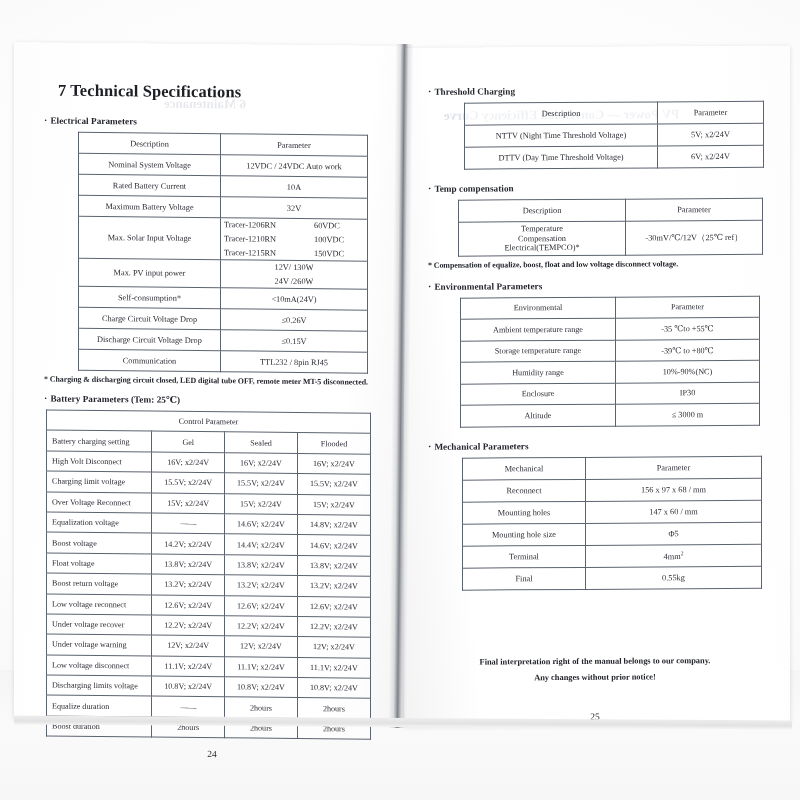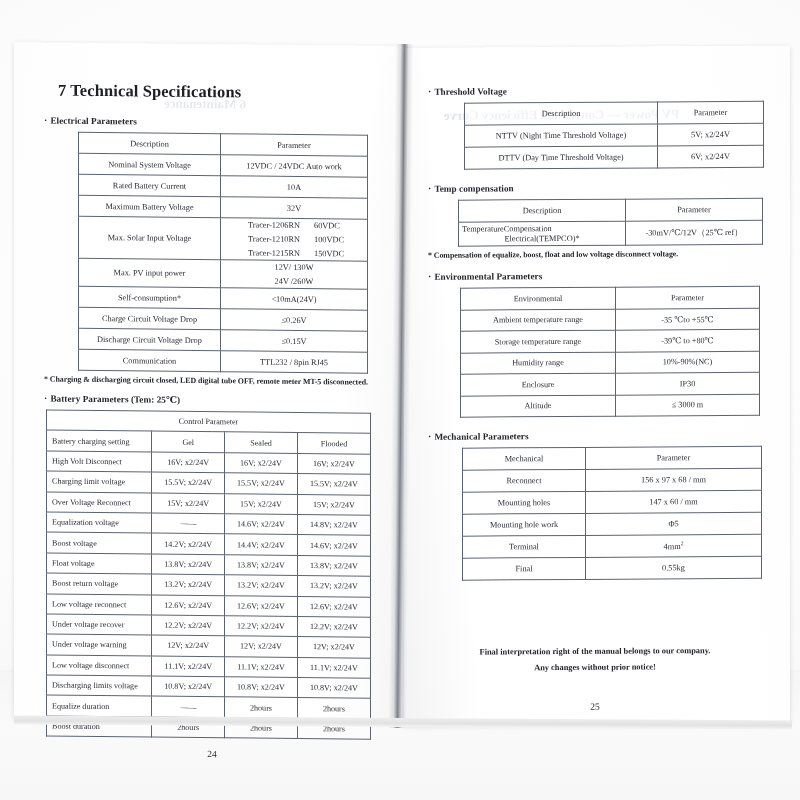--- a/index.html
+++ b/index.html
@@ -116,21 +116,21 @@
     font-weight: normal;
     padding: 2px 3px;
   }
 
   
   #tbl-electrical { width: 290px; margin: 0 0 0 34px; font-size: 8.3px; }
   #tbl-electrical td { height: 16px; }
   #tbl-electrical .c1 { width: 140px; }
   .stack { display: flex; flex-direction: column; gap: 5px; }
   .pair { display: flex; justify-content: center; gap: 14px; }
-  .pair .nm { width: 76px; text-align: right; font-family: Liberation Serif, serif; }
+  .pair .nm { width: 76px; text-align: left; font-family: Liberation Serif, serif; }
   .pair .vl { width: 50px; text-align: left; }
 
   
   #tbl-battery { width: 325px; margin: 2px 0 0 2px; font-size: 8.1px; }
   #tbl-battery td { height: 15.4px; }
   #tbl-battery .c1 { width: 106px; text-align: left; padding-left: 5px; }
   #tbl-battery .cv { width: 73px; }
 
   .pagenum {
     text-align: center;
@@ -146,21 +146,21 @@
   #tbl-threshold .c1 { width: 186px; }
 
   #tbl-tempcomp { width: 305px; margin: 0 0 0 30px; font-size: 8.3px; }
   #tbl-tempcomp td { height: 17px; }
   #tbl-tempcomp .c1 { width: 160px; }
   .justify2 {
     text-align: left;
     padding: 1px 4px 1px 4px;
     line-height: 1.15;
   }
-  .justify2 .ln1 { display: flex; justify-content: flex-start; }
+  .justify2 .ln1 { display: flex; justify-content: flex-start; flex-direction: column; }
 
   #tbl-environmental { width: 300px; margin: 0 0 0 32px; font-size: 8.2px; }
   #tbl-environmental td { height: 16.5px; }
   #tbl-environmental .c1 { width: 148px; margin-left: 16px; }
 
   #tbl-mechanical { width: 300px; margin: 0 0 0 34px; font-size: 8.3px; }
   #tbl-mechanical td { height: 17px; }
   #tbl-mechanical .c1 { width: 116px; }
 
   .closing {
@@ -392,21 +392,21 @@
     </div>
   </div>
 
   <div class="page page-right">
 
     <div class="bleed bleed-txt" style="left:40px; top:60px; font-size:13px;">PV Power — Conversion Efficiency Curve</div>
 
     <div class="content sheet-r">
 
       <div class="bullet">
-        <span class="dot">·</span><span>Threshold Voltage</span>
+        <span class="dot">·</span><span>Threshold Charging</span>
       </div>
 
       <table class="spec" id="tbl-threshold">
         <tbody>
             <tr>
           <td class="c1">Description</td>
           <td>Parameter</td>
         </tr>
         <tr>
           <td class="c1">NTTV (Night Time Threshold Voltage)</td>
@@ -493,21 +493,21 @@
           <tbody id="mechanical-rows">
             <tr>
               <td class="c1">Reconnect</td>
               <td>156 x 97 x 68 / mm</td>
             </tr>
             <tr>
               <td class="c1">Mounting holes</td>
               <td>147 x 60 / mm</td>
             </tr>
             <tr>
-              <td class="c1">Mounting hole work</td>
+              <td class="c1">Mounting hole size</td>
               <td>Φ5</td>
             </tr>
             <tr>
               <td class="c1">Terminal</td>
               <td>4mm<sup>2</sup></td>
             </tr>
             <tr>
               <td class="c1">Final</td>
               <td>0.55kg</td>
             </tr>

